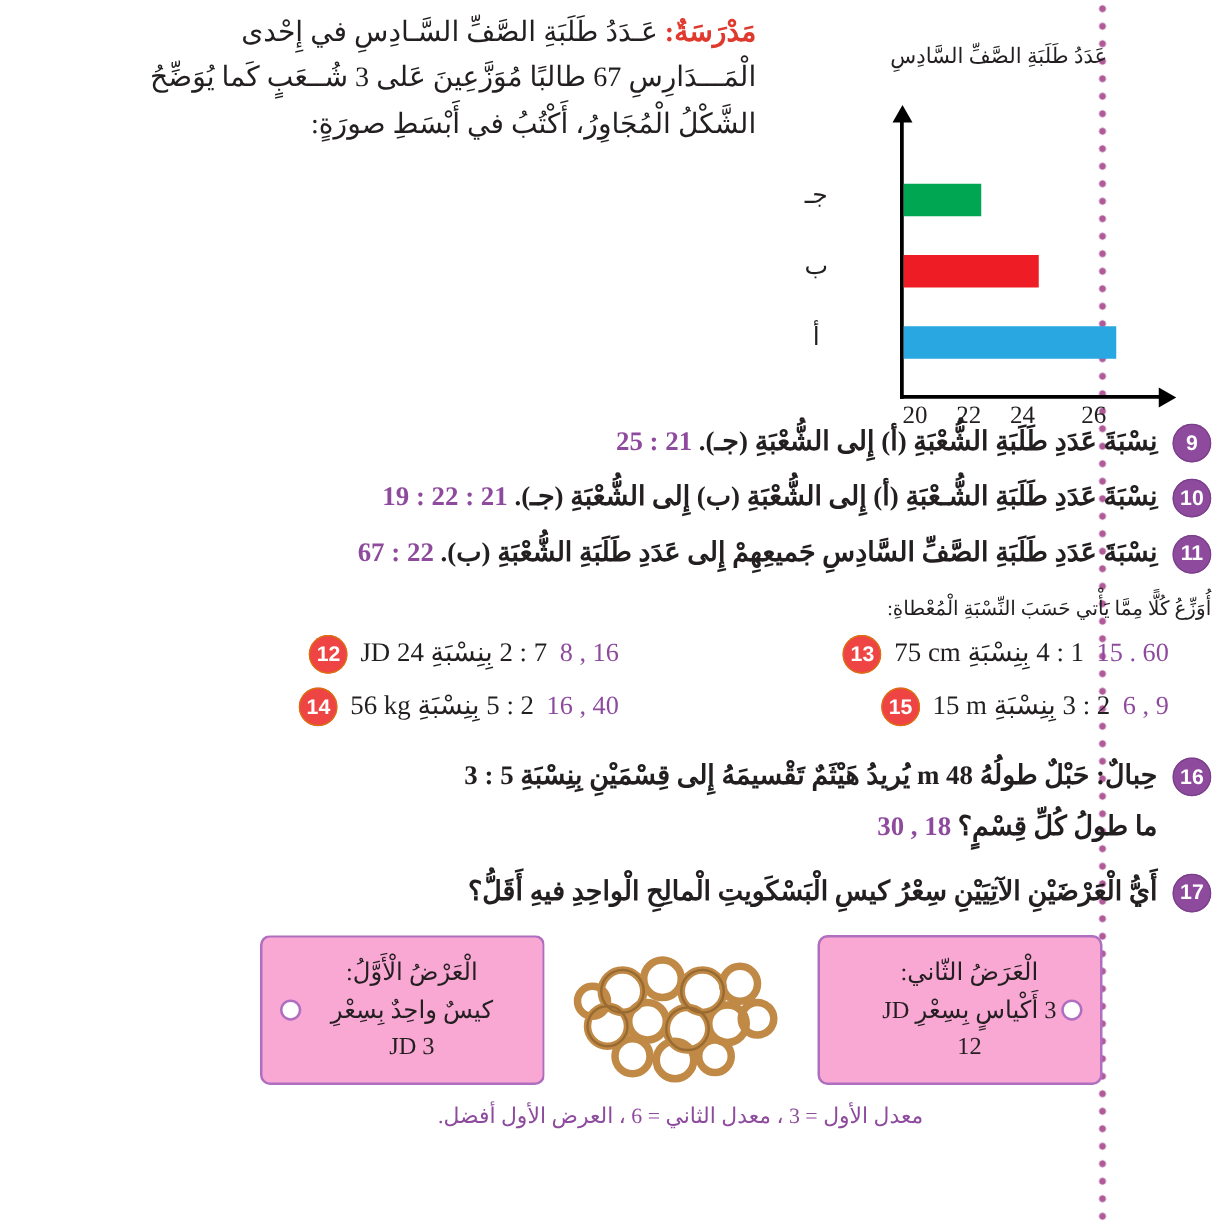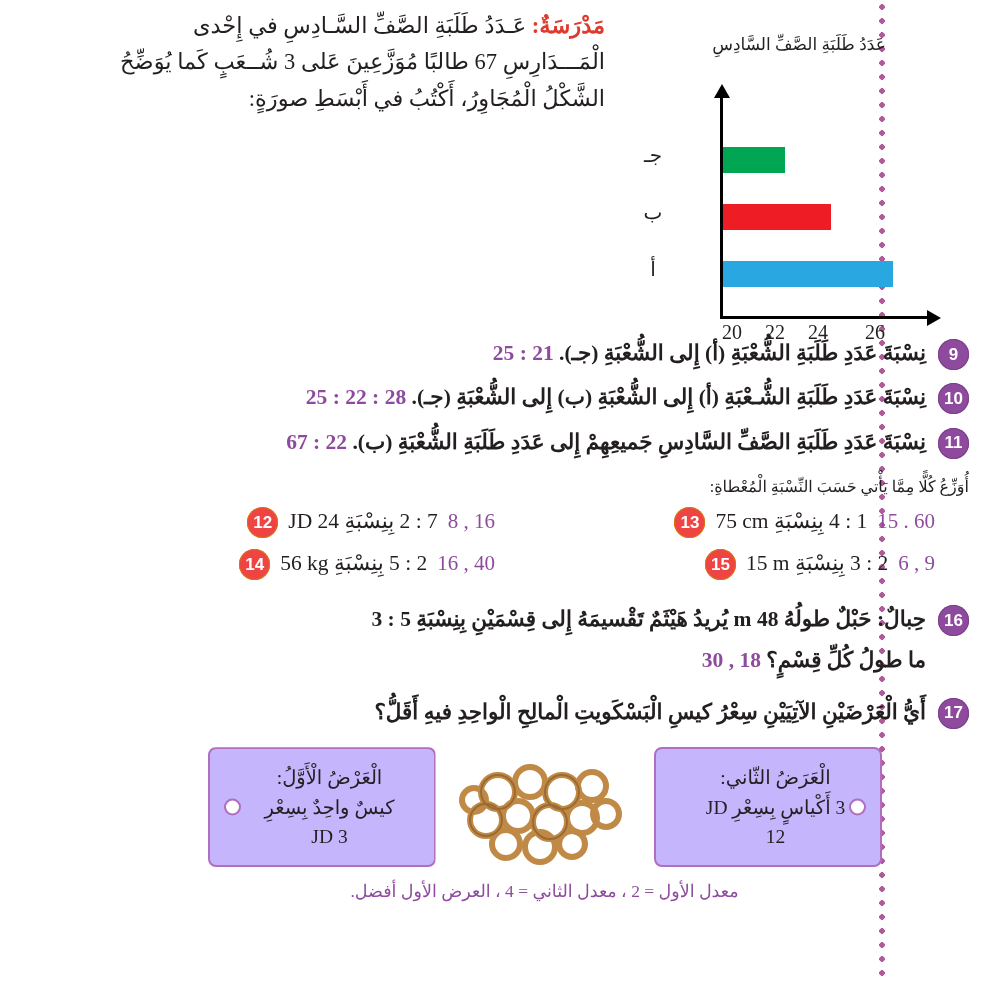--- a/index.html
+++ b/index.html
@@ -214,21 +214,21 @@
   .offers {
     display: flex;
     flex-direction: row;
     align-items: center;
     justify-content: center;
     gap: 10px;
     margin-top: 18px;
   }
   .tag {
     position: relative;
-    background: #c4b5fd;
+    background: #f9a8d4;
     border: 2px solid #b06ec0;
     border-radius: 8px;
     padding: 14px 26px 14px 42px;
     font-size: 19.5px;
     line-height: 1.5;
     text-align: center;
     width: 228px;
     box-sizing: border-box;
   }
   .tag .hole {
@@ -300,21 +300,21 @@
     <div class="qtext">
       <span>نِسْبَةَ عَدَدِ طَلَبَةِ الشُّعْبَةِ (أ) إِلى الشُّعْبَةِ (جـ).</span>
       <span class="ans">25 : 21</span>
     </div>
   </div>
 
   <div class="item">
     <div class="num purple">10</div>
     <div class="qtext">
       <span>نِسْبَةَ عَدَدِ طَلَبَةِ الشُّـعْبَةِ (أ) إِلى الشُّعْبَةِ (ب) إِلى الشُّعْبَةِ (جـ).</span>
-      <span class="ans">25 : 22 : 28</span>
+      <span class="ans">19 : 22 : 21</span>
     </div>
   </div>
 
   <div class="item">
     <div class="num purple">11</div>
     <div class="qtext">
       <span>نِسْبَةَ عَدَدِ طَلَبَةِ الصَّفِّ السَّادِسِ جَميعِهِمْ إِلى عَدَدِ طَلَبَةِ الشُّعْبَةِ (ب).</span>
       <span class="ans">67 : 22</span>
     </div>
   </div>
@@ -416,15 +416,15 @@
       </svg>
     </div>
 
     <div class="tag right-tag">
       <span class="hole"></span>
       <div>الْعَرْضُ الْأَوَّلُ:</div>
       <div>كيسٌ واحِدٌ بِسِعْرِ JD 3</div>
     </div>
   </div>
 
-  <div class="final-answer">معدل الأول = 2 ، معدل الثاني = 4 ، العرض الأول أفضل.</div>
+  <div class="final-answer">معدل الأول = 3 ، معدل الثاني = 6 ، العرض الأول أفضل.</div>
 
 </div>
 
 </body></html>

